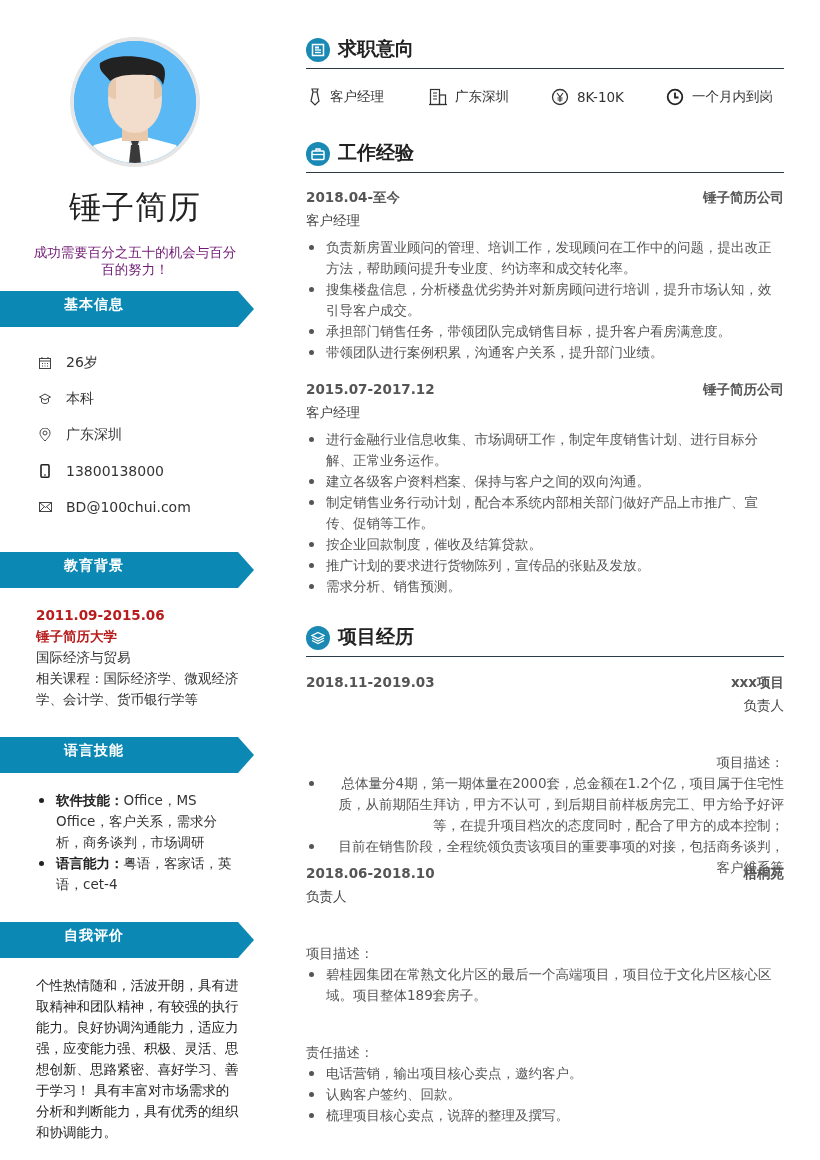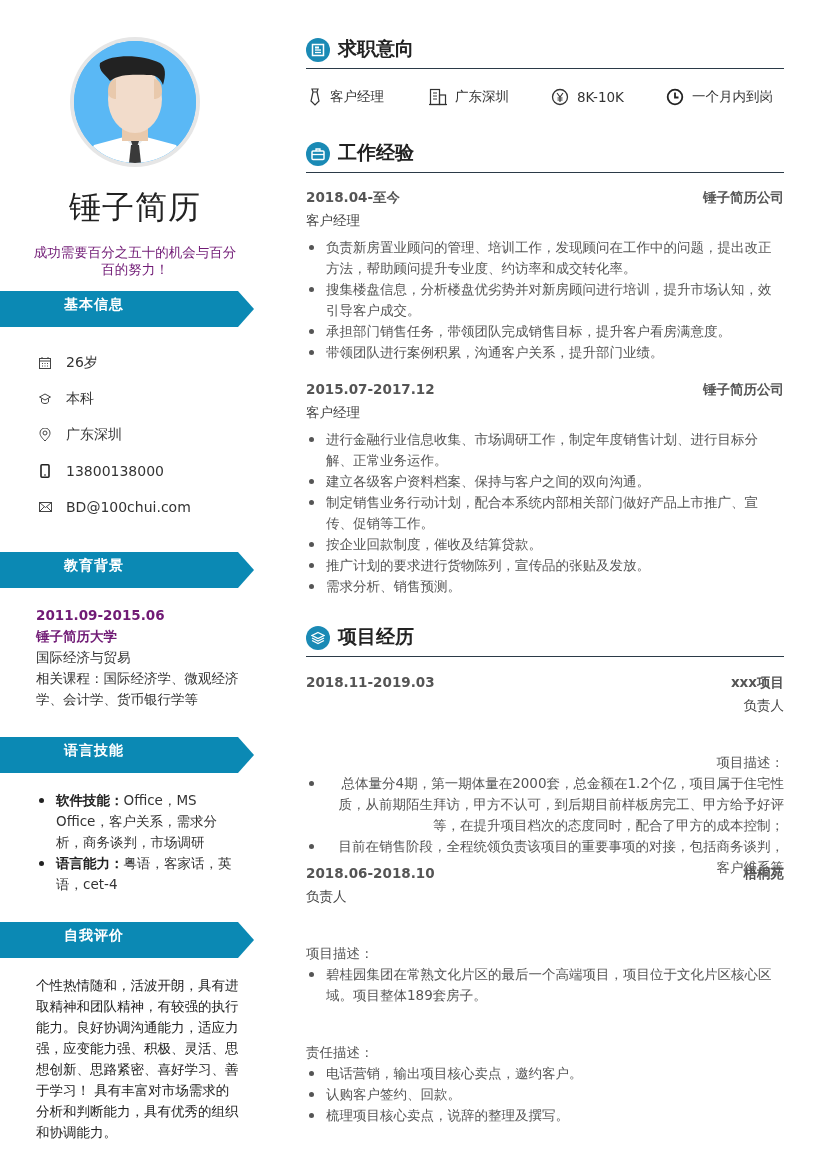--- a/index.html
+++ b/index.html
@@ -14,21 +14,21 @@
 
   .banner { position: absolute; left: 0; width: 254px; height: 36px; }
   .banner svg { position: absolute; left: 0; top: 0; }
   .banner span { position: absolute; left: 36px; top: 5px; font-size: 14px; font-weight: bold; color: #fff; letter-spacing: 1px; margin-left: 28px; }
 
   .info-list { position: absolute; left: 38px; top: 345px; width: 220px; }
   .info-row { height: 36px; display: flex; align-items: center; font-size: 14px; color: #333; }
   .info-row .ic { width: 14px; height: 14px; margin-right: 14px; display: inline-flex; align-items: center; justify-content: center; }
 
   .edu { position: absolute; left: 36px; top: 605px; width: 210px; font-size: 13.5px; line-height: 21px; color: #333; }
-  .edu .b { font-weight: bold; color: #701a75; }
+  .edu .b { font-weight: bold; color: #b91c1c; }
 
   .skills { position: absolute; left: 36px; top: 790px; width: 200px; font-size: 13.5px; line-height: 21px; color: #333; }
   .skills li { list-style: none; position: relative; padding-left: 20px; }
   .skills li::before { content: ""; position: absolute; left: 3px; top: 8px; width: 5px; height: 5px; border-radius: 50%; background: #222; }
   .skills b { color: #222; }
 
   .eval { position: absolute; left: 36px; top: 975px; width: 205px; font-size: 13.5px; line-height: 21px; color: #222; }
 
   .right { position: absolute; left: 306px; top: 0; width: 478px; }
   .sec-head { position: absolute; left: 0; width: 478px; height: 34px; border-bottom: 1.5px solid #2b3a47; }

